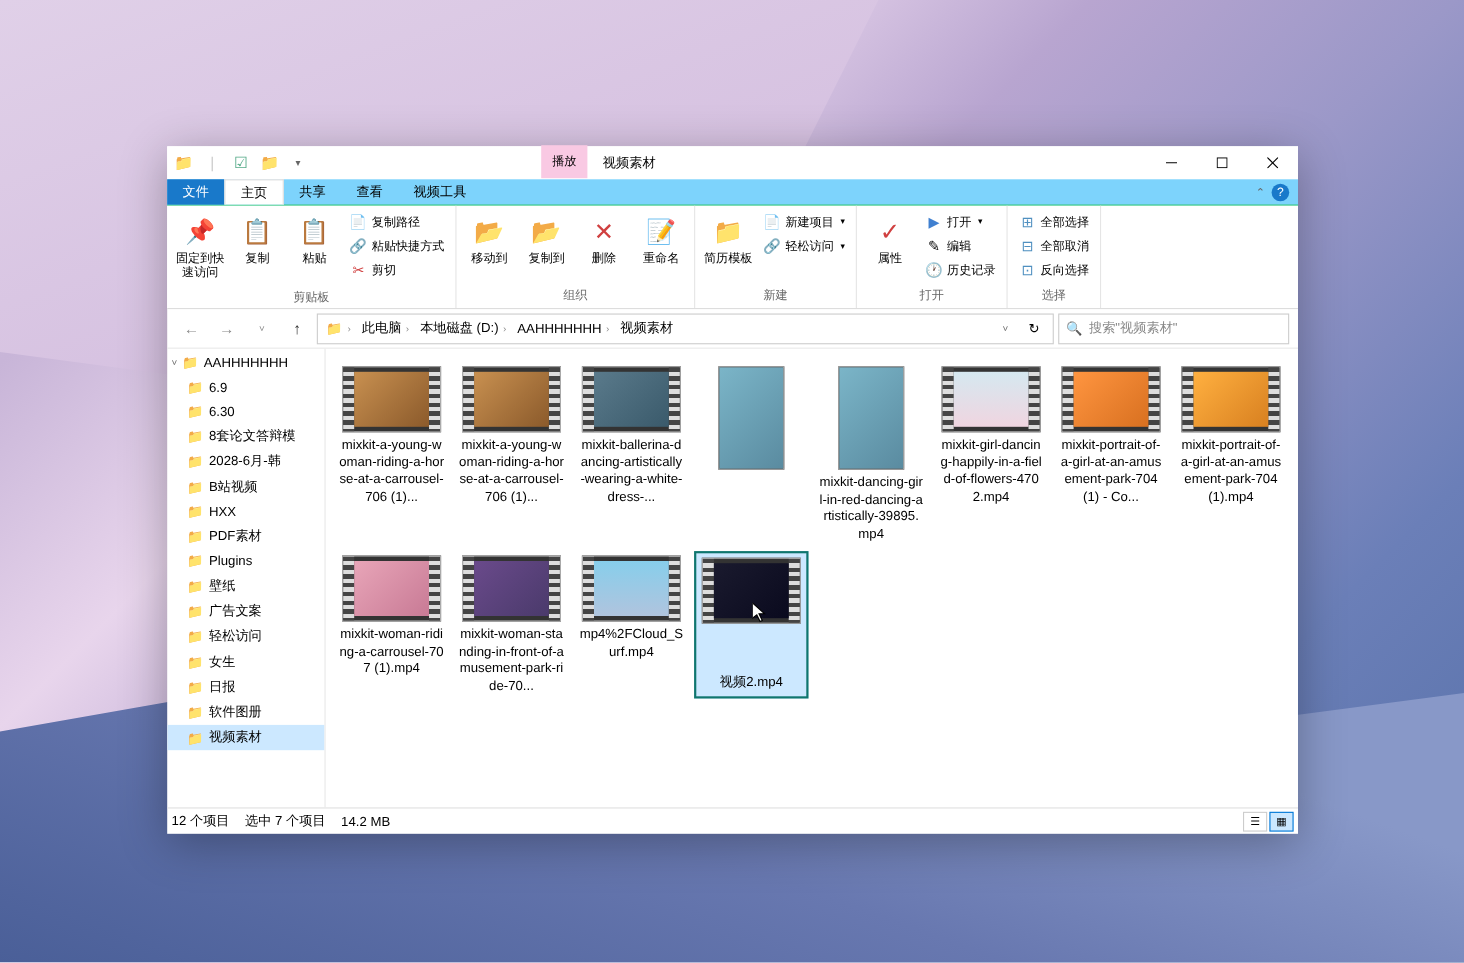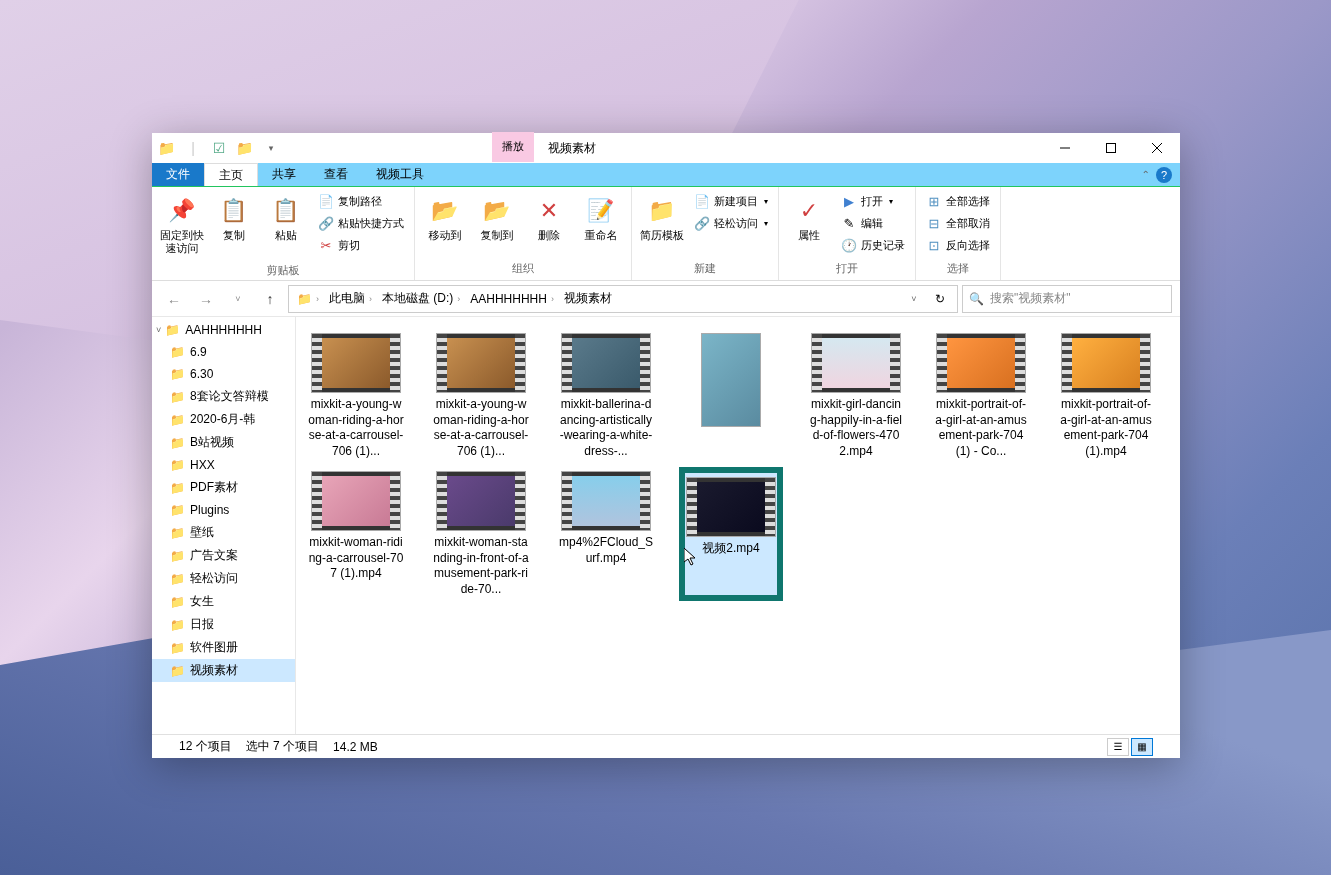--- a/index.html
+++ b/index.html
@@ -60,40 +60,40 @@
 .addr-right { margin-left: auto; display: flex; }
 .addr-icon-btn { width: 26px; height: 26px; display: flex; align-items: center; justify-content: center; cursor: pointer; }
 .search-box { width: 210px; height: 28px; border: 1px solid #ccc; display: flex; align-items: center; padding: 0 6px; gap: 6px; color: #888; }
 .content { flex: 1; display: flex; overflow: hidden; }
 .sidebar { width: 144px; border-right: 1px solid #e8e8e8; overflow-y: auto; padding: 2px 0; }
 .tree-item { display: flex; align-items: center; gap: 4px; padding: 3px 4px 3px 18px; cursor: pointer; font-size: 12px; white-space: nowrap; overflow: hidden; }
 .tree-item.root { padding-left: 4px; }
 .tree-item.selected { background: #cce8ff; }
 .tree-icon { width: 16px; height: 16px; flex-shrink: 0; display: flex; align-items: center; justify-content: center; color: #ffc04c; }
 .files { flex: 1; overflow: auto; padding: 12px 8px; }
-.file-grid { display: flex; flex-wrap: wrap; gap: 4px 21px; align-content: flex-start; }
+.file-grid { display: flex; flex-wrap: wrap; gap: 4px 5px; align-content: flex-start; }
 .file-item { width: 104px; display: flex; flex-direction: column; align-items: center; padding: 4px; cursor: pointer; }
-.file-item.selected { background: #cce8ff; border: 6px solid #0f766e; }
+.file-item.selected { background: #cce8ff; border: 2px solid #0f766e; justify-content: space-between; }
 .thumb { width: 90px; height: 60px; background: #333; position: relative; display: flex; align-items: center; justify-content: center; border: 1px solid #aaa; }
 .thumb.tall { height: 94px; width: 60px; }
 .film-strip { position: absolute; top: 0; bottom: 0; width: 10px; background: repeating-linear-gradient(to bottom, #444 0, #444 4px, #ddd 4px, #ddd 8px); }
 .film-left { left: 0; }
 .film-right { right: 0; }
 .thumb-inner { position: absolute; left: 10px; right: 10px; top: 4px; bottom: 4px; background: linear-gradient(135deg, #c89050, #8b5a2b); }
 .thumb.tall .thumb-inner { background: linear-gradient(135deg, #7bb5c8, #5a8ba0); left: 0; right: 0; top: 0; bottom: 0; }
 .thumb.t2 .thumb-inner { background: linear-gradient(135deg, #5a7a8b, #3a5a6b); }
 .thumb.t3 .thumb-inner { background: linear-gradient(135deg, #e8a5b8, #c87a95); }
 .thumb.t4 .thumb-inner { background: linear-gradient(180deg, #87ceeb, #b0c4de); }
 .thumb.t5 .thumb-inner { background: linear-gradient(135deg, #ff9540, #d87020); }
 .thumb.t6 .thumb-inner { background: linear-gradient(135deg, #ffb040, #d88020); }
 .thumb.t7 .thumb-inner { background: linear-gradient(135deg, #1a1a2e, #0a0a1e); }
 .thumb.t8 .thumb-inner { background: linear-gradient(135deg, #6a4a8b, #4a3a6b); }
 .thumb.t9 .thumb-inner { background: linear-gradient(180deg, #d5e8f0, #f0d5e0); }
 .file-name { font-size: 12px; text-align: center; line-height: 1.3; margin-top: 4px; word-break: break-all; max-height: 62px; overflow: hidden; }
-.statusbar { height: 24px; border-top: 1px solid #e0e0e0; display: flex; align-items: center; padding: 0 27px; font-size: 12px; gap: 14px; }
+.statusbar { height: 24px; border-top: 1px solid #e0e0e0; display: flex; align-items: center; padding: 0 4px; font-size: 12px; gap: 14px; }
 .status-right { margin-left: auto; display: flex; gap: 2px; }
 .view-btn { width: 22px; height: 18px; border: 1px solid #ccc; display: flex; align-items: center; justify-content: center; font-size: 10px; cursor: pointer; }
 .view-btn.active { background: #cce8ff; border-color: #0078d7; }
 .cursor { position: absolute; left: 684px; top: 548px; font-size: 16px; color: #000; z-index: 100; pointer-events: none; }
 svg { display: block; }
 </style>
 </head>
 <body>
 <div class="bg-shape bg1"></div>
 <div class="bg-shape bg2"></div>
@@ -312,21 +312,21 @@
           <div class="tree-item">
             <span class="tree-icon">📁</span>
             <span>6.30</span>
           </div>
           <div class="tree-item">
             <span class="tree-icon">📁</span>
             <span>8套论文答辩模</span>
           </div>
           <div class="tree-item">
             <span class="tree-icon">📁</span>
-            <span>2020-6月-韩</span>
+            <span>2028-6月-韩</span>
           </div>
           <div class="tree-item">
             <span class="tree-icon">📁</span>
             <span>B站视频</span>
           </div>
           <div class="tree-item">
             <span class="tree-icon">📁</span>
             <span>HXX</span>
           </div>
           <div class="tree-item">
@@ -390,20 +390,26 @@
               <div class="film-strip film-left"></div>
               <div class="film-strip film-right"></div>
               <div class="thumb-inner"></div>
             </div>
             <div class="file-name">mixkit-ballerina-dancing-artistically-wearing-a-white-dress-...</div>
           </div>
           <div class="file-item">
             <div class="thumb tall tall1">
               <div class="thumb-inner"></div>
             </div>
+          </div>
+          <div class="file-item">
+            <div class="thumb tall tall2">
+              <div class="thumb-inner"></div>
+            </div>
+            <div class="file-name">mixkit-dancing-girl-in-red-dancing-artistically-39895.mp4</div>
           </div>
           <div class="file-item">
             <div class="thumb t9">
               <div class="film-strip film-left"></div>
               <div class="film-strip film-right"></div>
               <div class="thumb-inner"></div>
             </div>
             <div class="file-name">mixkit-girl-dancing-happily-in-a-field-of-flowers-4702.mp4</div>
           </div>
           <div class="file-item">

